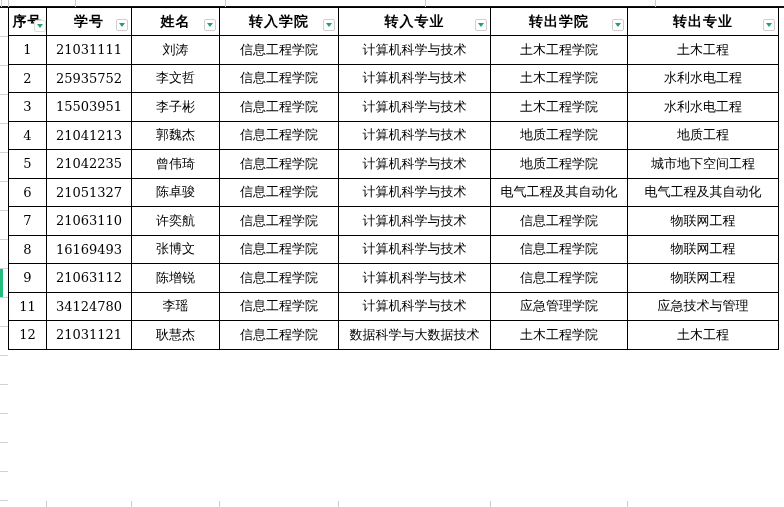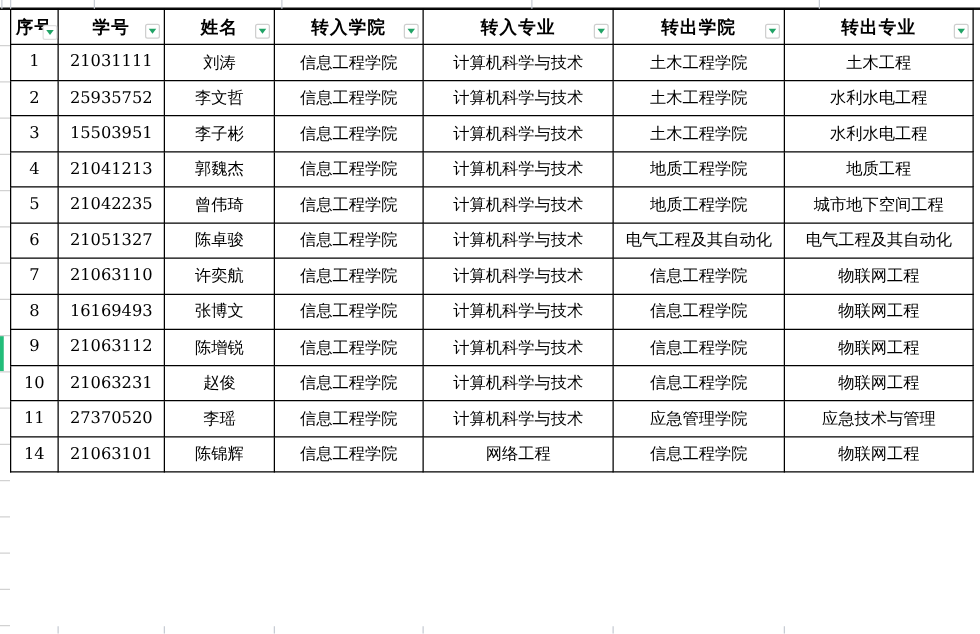--- a/index.html
+++ b/index.html
@@ -147,45 +147,36 @@
       <tr>
         <td>9</td>
         <td>21063112</td>
         <td>陈增锐</td>
         <td>信息工程学院</td>
         <td>计算机科学与技术</td>
         <td>信息工程学院</td>
         <td>物联网工程</td>
       </tr>
       <tr>
-        <td>10</td>
-        <td>21063231</td>
-        <td>赵俊</td>
-        <td>信息工程学院</td>
-        <td>计算机科学与技术</td>
-        <td>信息工程学院</td>
-        <td>物联网工程</td>
-      </tr>
-      <tr>
         <td>11</td>
-        <td>27370520</td>
+        <td>34124780</td>
         <td>李瑶</td>
         <td>信息工程学院</td>
         <td>计算机科学与技术</td>
         <td>应急管理学院</td>
         <td>应急技术与管理</td>
       </tr>
       <tr>
-        <td>14</td>
-        <td>21063101</td>
-        <td>陈锦辉</td>
-        <td>信息工程学院</td>
-        <td>网络工程</td>
-        <td>信息工程学院</td>
-        <td>物联网工程</td>
+        <td>12</td>
+        <td>21031121</td>
+        <td>耿慧杰</td>
+        <td>信息工程学院</td>
+        <td>数据科学与大数据技术</td>
+        <td>土木工程学院</td>
+        <td>土木工程</td>
       </tr>
     </tbody>
 </table>
 
 <div class="sel-bar" id="sel-bar" style="top: 268px; background: rgb(34, 189, 122);"></div>
 
 <div id="ticks">
     <div class="vtick" style="left: 1px; top: 0px; height: 7px;"></div>
     <div class="vtick" style="left: 8px; top: 0px; height: 7px;"></div>
     <div class="vtick" style="left: 75px; top: 0px; height: 7px;"></div>

